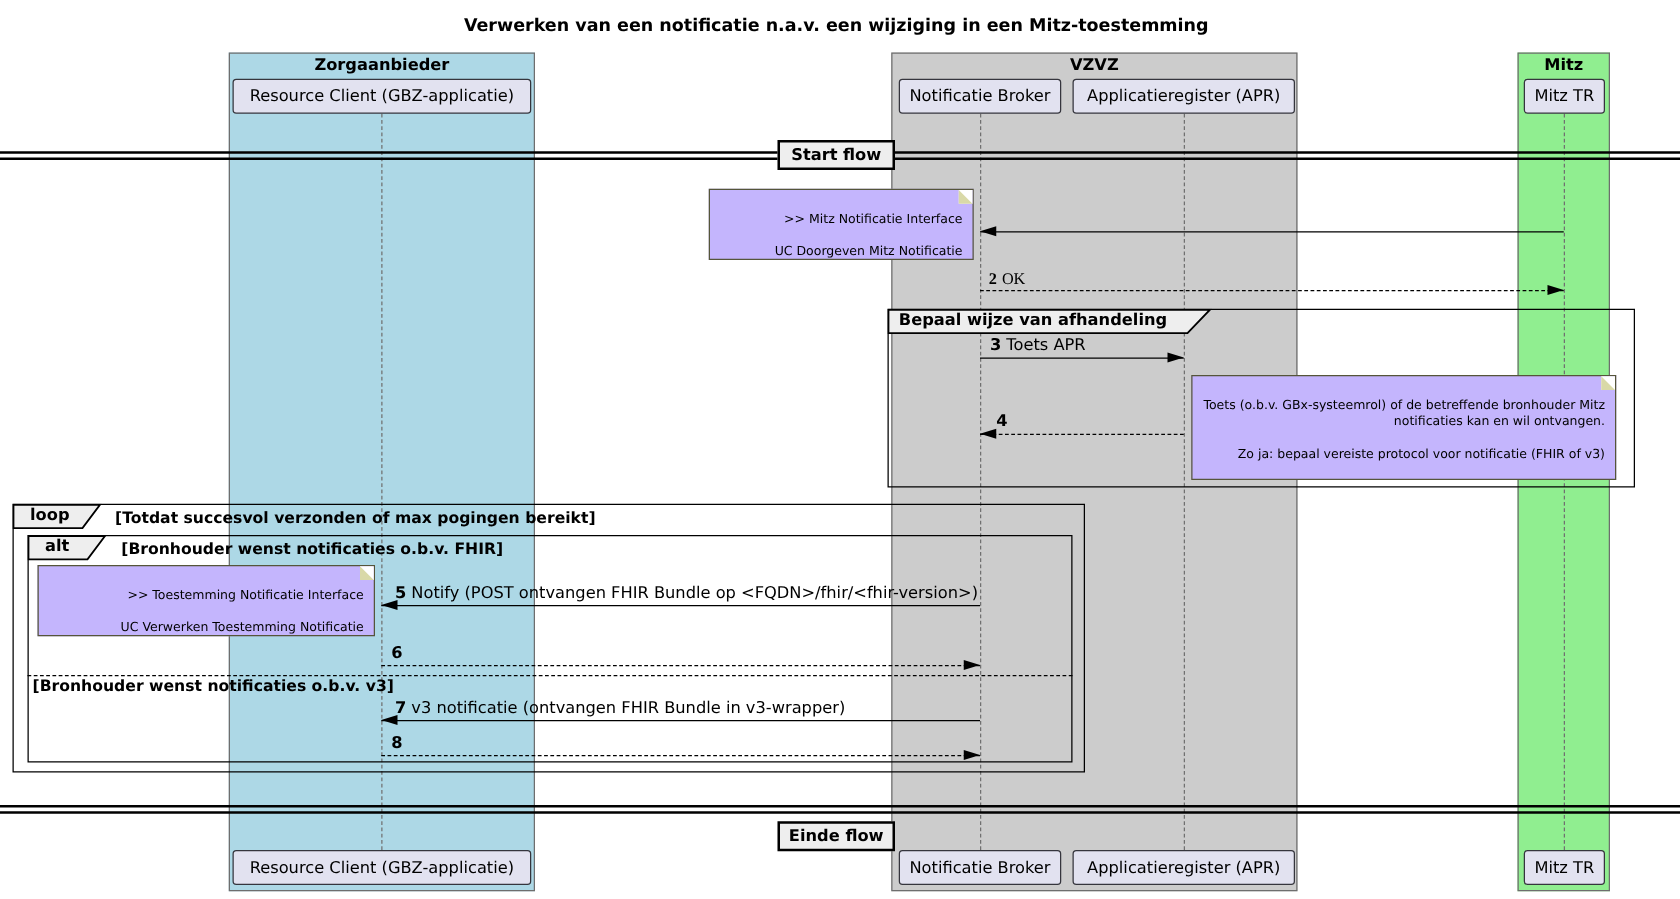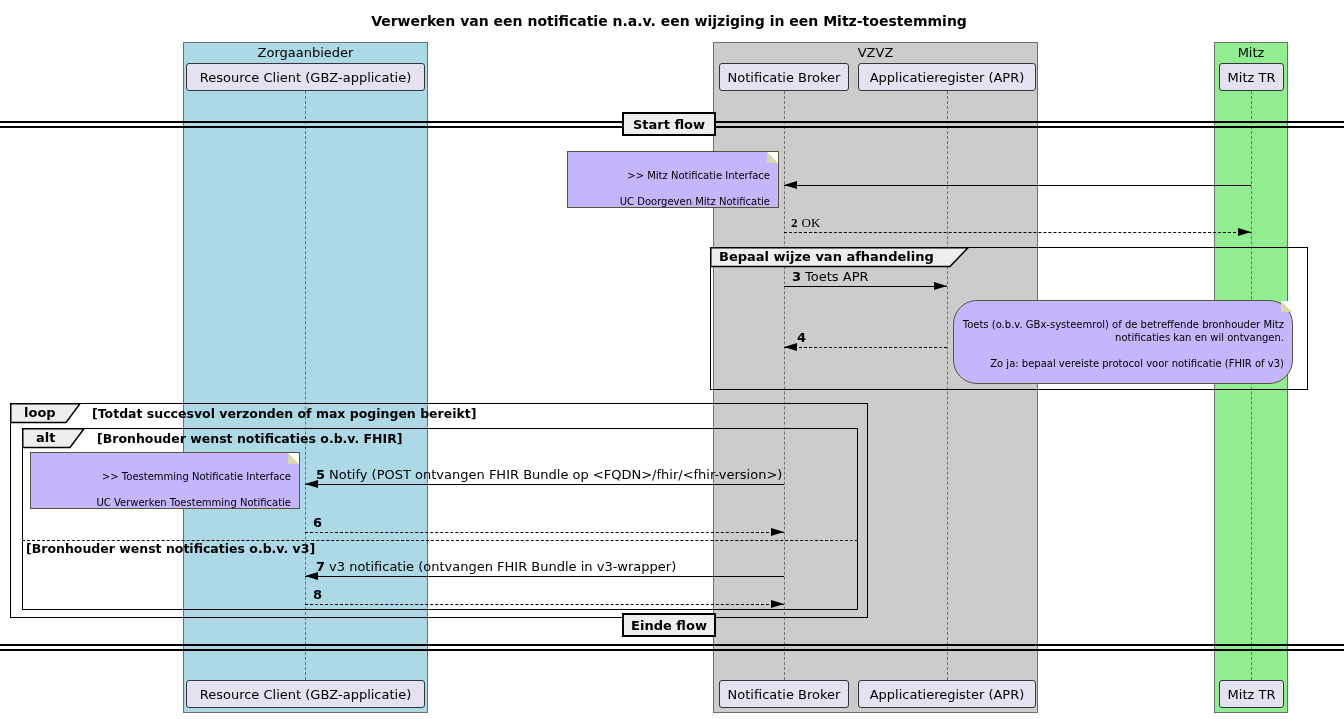--- a/index.html
+++ b/index.html
@@ -6,21 +6,21 @@
   html,body { background:#ffffff; }
   .diagram {
     position:relative; width:1344px; height:719px; overflow:hidden;
     background:#ffffff; color:#000;
     font-family:"DejaVu Sans","Liberation Sans",sans-serif; font-size:13px;
   }
   .abs { position:absolute; }
   .title { font-weight:bold; font-size:14px; text-align:center; white-space:nowrap; }
 
   .bigbox { border:1px solid #6e6e6e; }
-  .bigbox-label { font-weight:normal; font-size:13px; text-align:center; white-space:nowrap; }
+  .bigbox-label { font-weight:bold; font-size:13px; text-align:center; white-space:nowrap; }
 
   .lifeline { width:0; border-left:1px dashed #707070; }
 
   .participant {
     background:#E2E2F0; border:1px solid #35353d; border-radius:3px;
     display:flex; align-items:center; justify-content:center;
     font-size:13px; white-space:nowrap;
   }
 
   .divider-lines { height:7px; border-top:2px solid #000; border-bottom:2px solid #000; }
@@ -100,21 +100,21 @@
     <path d="M0.75,0.75 H258 L240,19.5 H0.75 Z" fill="#EEEEEE" stroke="#000000" stroke-width="1.5"></path>
   </svg>
   <div class="abs tab-label" style="left:719px; top:249px;">Bepaal wijze van afhandeling</div>
 
   <div class="abs msglabel" style="left:792px; top:269px;">
     <b>3</b><span>Toets APR</span>
   </div>
   <div class="abs mline-solid" style="left:784px; top:286px; width:163px;"></div>
   <div class="abs head head-r" style="left:934px; top:282px;"></div>
 
-  <div class="abs note" style="left:953px; top:300px; width:340px; height:84px;border-radius:24px;">
+  <div class="abs note" style="left:953px; top:300px; width:340px; height:84px;">
     <span>Toets (o.b.v. GBx-systeemrol) of de betreffende bronhouder Mitz notificaties kan en wil ontvangen.
 
 Zo ja: bepaal vereiste protocol voor notificatie (FHIR of v3)</span>
     <span class="fold"></span>
   </div>
 
   <div class="abs msglabel" style="left:797px; top:330px;">
     <b>4</b><span></span>
   </div>
   <div class="abs mline-dashed" style="left:784px; top:347px; width:163px;"></div>
@@ -162,20 +162,20 @@
   <div class="abs mline-solid" style="left:305px; top:576px; width:479px;"></div>
   <div class="abs head head-l" style="left:305px; top:572px;"></div>
 
   <div class="abs msglabel" style="left:313px; top:587px;">
     <b>8</b><span></span>
   </div>
   <div class="abs mline-dashed" style="left:305px; top:604px; width:479px;"></div>
   <div class="abs head head-r" style="left:771px; top:600px;"></div>
 
   <div class="abs divider-lines" style="left:0; top:644px; width:1344px;"></div>
-  <div class="abs divider-label" style="left:622px; top:613px; width:94px; height:24px;">Einde flow</div>
+  <div class="abs divider-label" style="left:622px; top:657px; width:94px; height:24px;">Einde flow</div>
 
   <div class="abs participant" style="left:186px; top:680px; width:239px; height:28px;">Resource Client (GBZ-applicatie)</div>
   <div class="abs participant" style="left:719px; top:680px; width:130px; height:28px;">Notificatie Broker</div>
   <div class="abs participant" style="left:858px; top:680px; width:178px; height:28px;">Applicatieregister (APR)</div>
   <div class="abs participant" style="left:1219px; top:680px; width:65px; height:28px;">Mitz TR</div>
 
 </div>
 
 </body></html>

